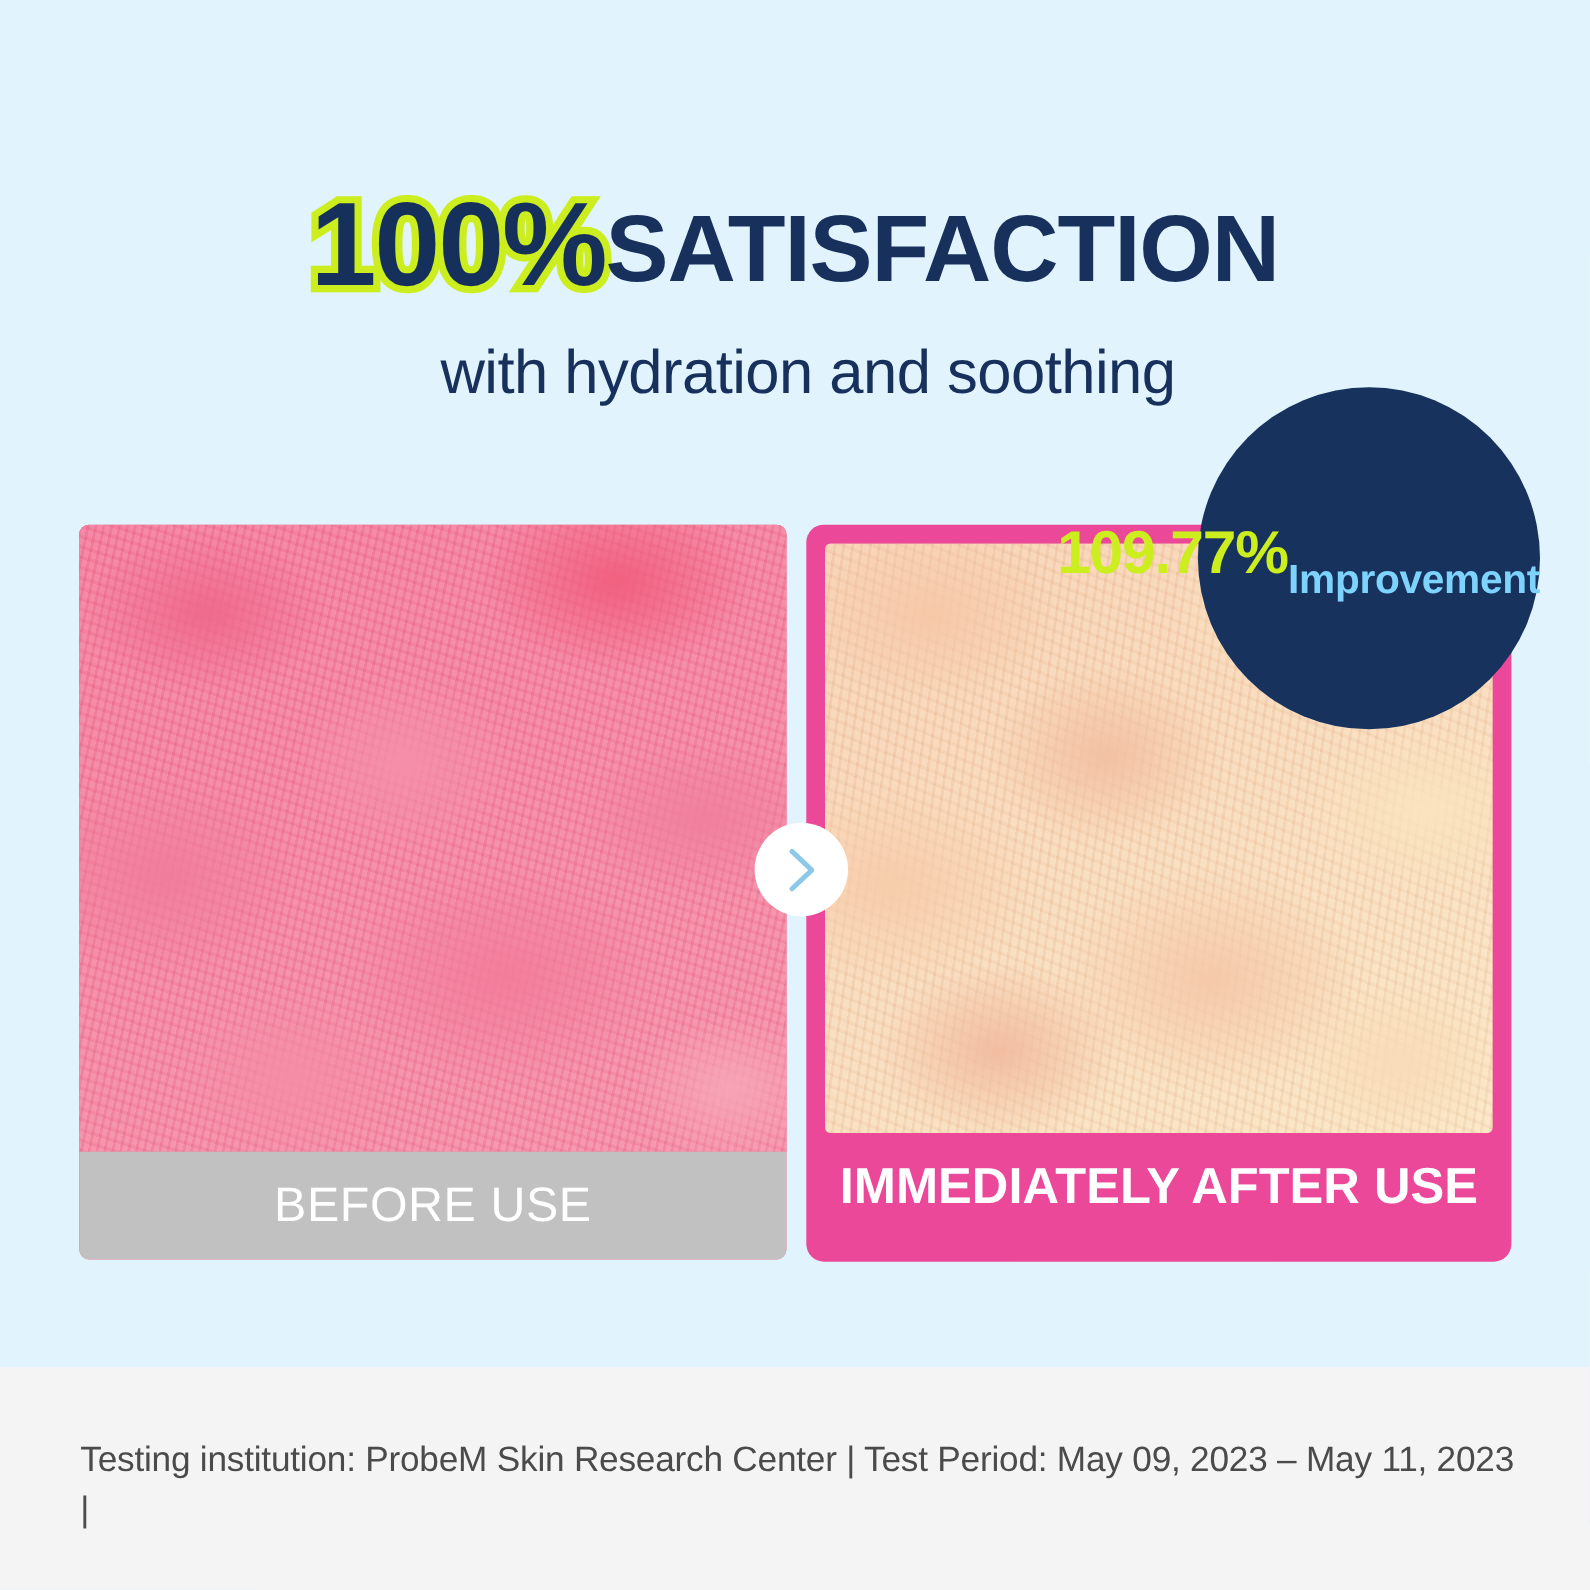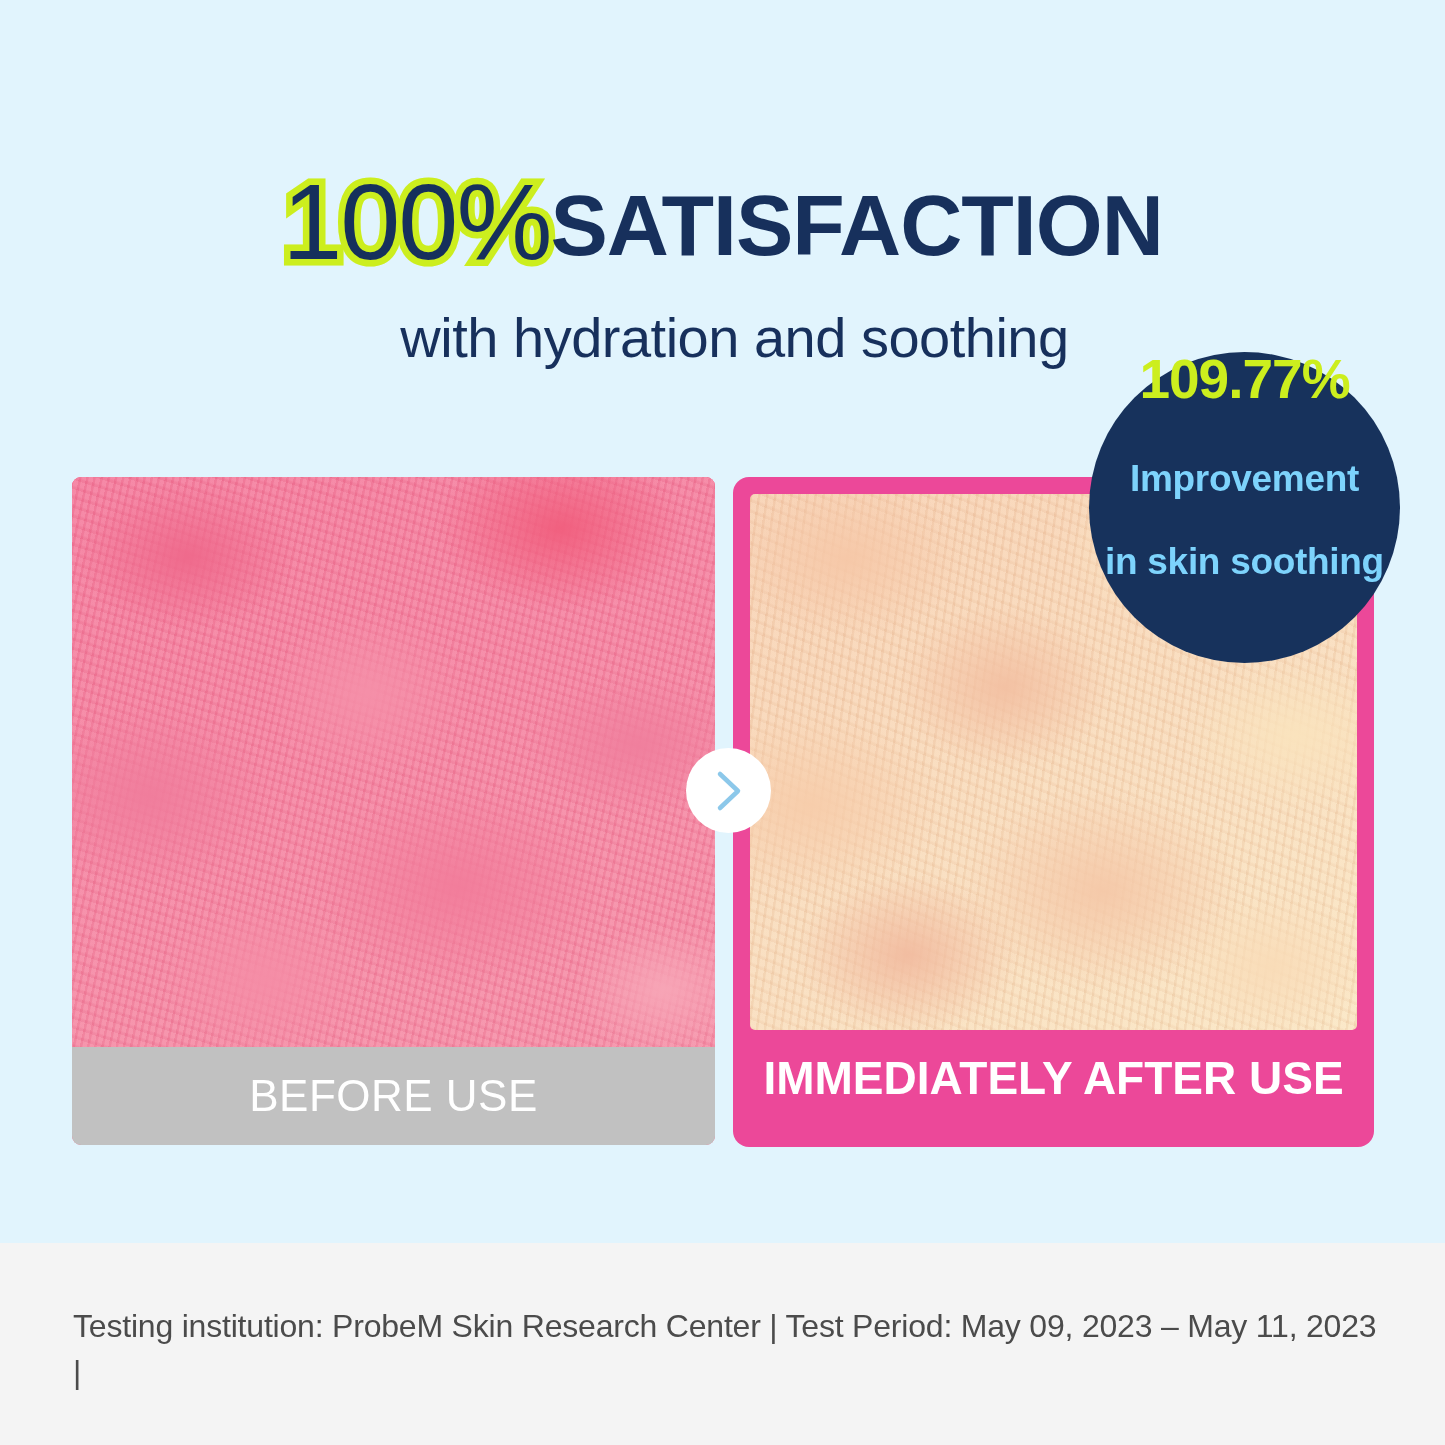--- a/index.html
+++ b/index.html
@@ -33,21 +33,21 @@
   .headline {
     position: absolute;
     left: 0; top: 168px;
     width: 1445px;
     text-align: center;
     white-space: nowrap;
     line-height: 1;
   }
   .hl-pct {
     font-size: 108px;
-    font-weight: 400;
+    font-weight: 700;
     color: #16305c;
     letter-spacing: -2px;
     -webkit-text-stroke: 13px #ccee1e;
     paint-order: stroke fill;
     vertical-align: -4px;
   }
   .hl-word {
     font-size: 86px;
     font-weight: 700;
     color: #17305c;
@@ -176,23 +176,22 @@
   
   .badge {
     position: absolute;
     left: 1089px; top: 352px;
     width: 311px;
     height: 311px;
     border-radius: 50%;
     background: #17325c;
     z-index: 6;
     display: flex;
-    flex-direction: column;
-    align-items: center;
-    justify-content: flex-start;
+    align-items: center;
+    justify-content: flex-end;
     text-align: center;
   }
   .badge-pct {
     color: #ccee1e;
     font-size: 55px;
     font-weight: 700;
     letter-spacing: -1px;
     line-height: 1;
     margin-bottom: 11px;
   }
@@ -255,21 +254,20 @@
       <span>
         <svg width="34" height="44" viewBox="0 0 34 44" fill="none">
           <path d="M8 5 L26 22 L8 39" stroke="#8cc8ea" stroke-width="4.5" stroke-linecap="round" stroke-linejoin="round" fill="none"></path>
         </svg>
       </span>
     </div>
 
     <div class="badge">
       <div class="badge-pct">109.77%</div>
       <div class="badge-l1">Improvement</div>
-      <div class="badge-l2">in skin soothing</div>
     </div>
 
   </div>
 
   <div class="footer">
     <div class="footnote">
       <div>Testing institution: ProbeM Skin Research Center | Test Period: May 09, 2023 – May 11, 2023 |</div>
     </div>
   </div>
 

